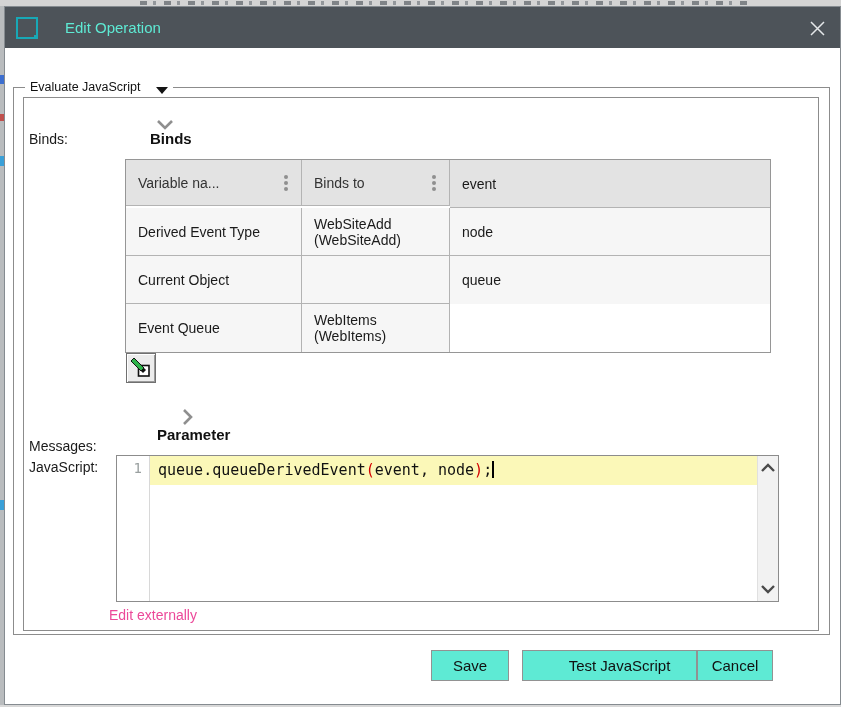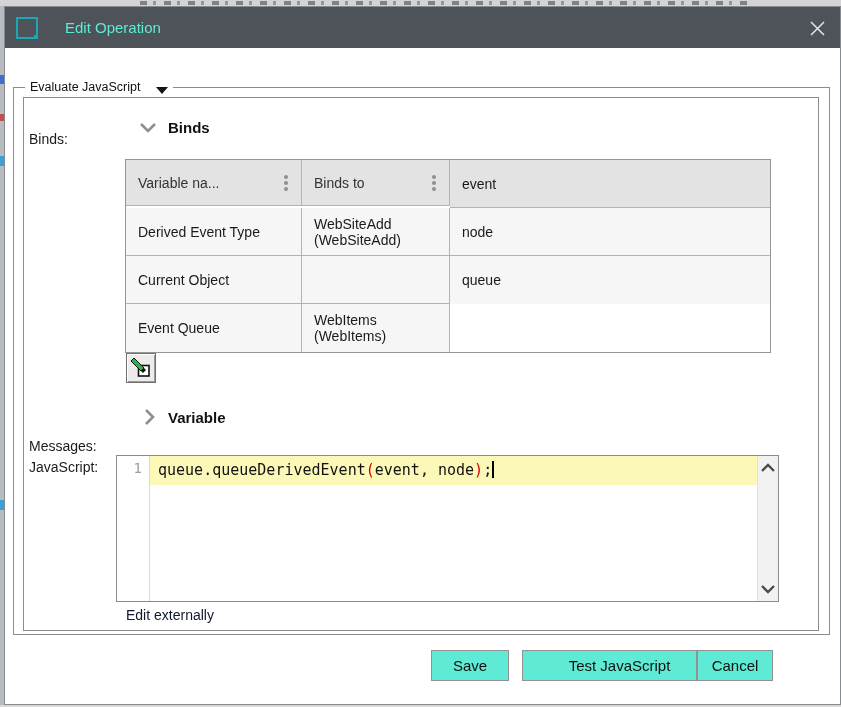--- a/index.html
+++ b/index.html
@@ -34,21 +34,21 @@
     font-size:12.5px; color:#111; display:flex; align-items:flex-end; height:15px; }
   .dd-triangle { width:0; height:0; margin-left:16px; border-left:6px solid transparent;
     border-right:6px solid transparent; border-top:7px solid #141414; }
   .inner-panel { position:absolute; left:18px; top:90px; width:796px; height:534px; border:1px solid #8c8c8c; background:#fff; }
 
   .field-label { position:absolute; font-size:14px; color:#1a1a1a; }
   .lbl-binds { left:24px; top:100px;margin-top:24px; }
   .lbl-messages { left:24px; top:389px;margin-top:42px; }
   .lbl-js { left:24px; top:452px; }
 
-  .section-header { position:absolute; display:flex; align-items:center; cursor:default; }
+  .section-header { position:absolute; display:flex; align-items:center; cursor:default;flex-direction:column; }
   .hdr-binds { left:134px; top:112px; }
   .hdr-messages { left:139px; top:401px; }
   .section-title { font-size:15px; font-weight:bold; color:#111; }
   .hdr-binds .section-title { margin-left:11px; }
   .hdr-messages .section-title { margin-left:13px; }
 
   
   .binds-table { position:absolute; left:120px; top:152px; width:646px; border:1px solid #969696;
     display:grid; grid-template-columns:176px 148px 320px; background:#fff; }
   .cell { border-right:1px solid #b3b3b3; border-bottom:1px solid #b3b3b3;
@@ -72,21 +72,21 @@
     padding:4px 7px 0 0; font-size:14px; color:#9aa0a0; }
   .code-area { flex:1; position:relative; }
   .code-line { height:29px; line-height:29px; background:#fbf8b8; padding-left:8px;
     font-size:15px; color:#111; white-space:pre; }
   .paren { color:#d40000; }
   .caret { display:inline-block; width:2px; height:17px; background:#000; vertical-align:-3px; }
   .vscroll { width:21px; background:#f2f2f2; border-left:1px solid #e0e0e0; position:relative; }
   .scroll-arrow { position:absolute; left:0; width:100%; display:flex; justify-content:center; }
   .scroll-up { top:7px; } .scroll-down { bottom:7px; }
 
-  .edit-ext { position:absolute; left:121px; top:600px; font-size:14px; color:#0f172a; cursor:default; }
+  .edit-ext { position:absolute; left:104px; top:600px; font-size:14px; color:#ec4899; cursor:default; }
 
   
   .btn { position:absolute; top:643px; height:31px; background:#5eead4; border:1px solid #929292;
     font-family:"Liberation Sans", sans-serif; font-size:15px; color:#111;
     display:flex; align-items:center; justify-content:center; }
   .btn-save { left:426px; width:78px; }
   .btn-test { left:517px; width:175px;padding-left:20px; }
   .btn-cancel { left:692px; width:76px; }
 </style>
 </head>
@@ -178,21 +178,21 @@
         <polygon points="1,4 4,1 14,11 11,14" fill="#2db34a" stroke="#111" stroke-width="1"></polygon>
         <polygon points="11,14 14,11 16,13 13,16" fill="#111"></polygon>
       </svg>
     </div>
 
     <span class="field-label lbl-messages">Messages:</span>
     <div class="section-header hdr-messages">
       <svg width="11" height="18" viewBox="0 0 11 18">
         <polyline points="2,2 9,9 2,16" fill="none" stroke="#8f8f8f" stroke-width="2.6"></polyline>
       </svg>
-      <span class="section-title">Variable</span>
+      <span class="section-title">Parameter</span>
     </div>
 
     <span class="field-label lbl-js">JavaScript:</span>
     <div class="editor">
       <div class="gutter">
         <span>1</span>
       </div>
       <div class="code-area">
         <div class="code-line"><span>queue.queueDerivedEvent</span><span class="paren">(</span><span>event, node</span><span class="paren">)</span><span>;</span><span class="caret"></span></div>
       </div>

